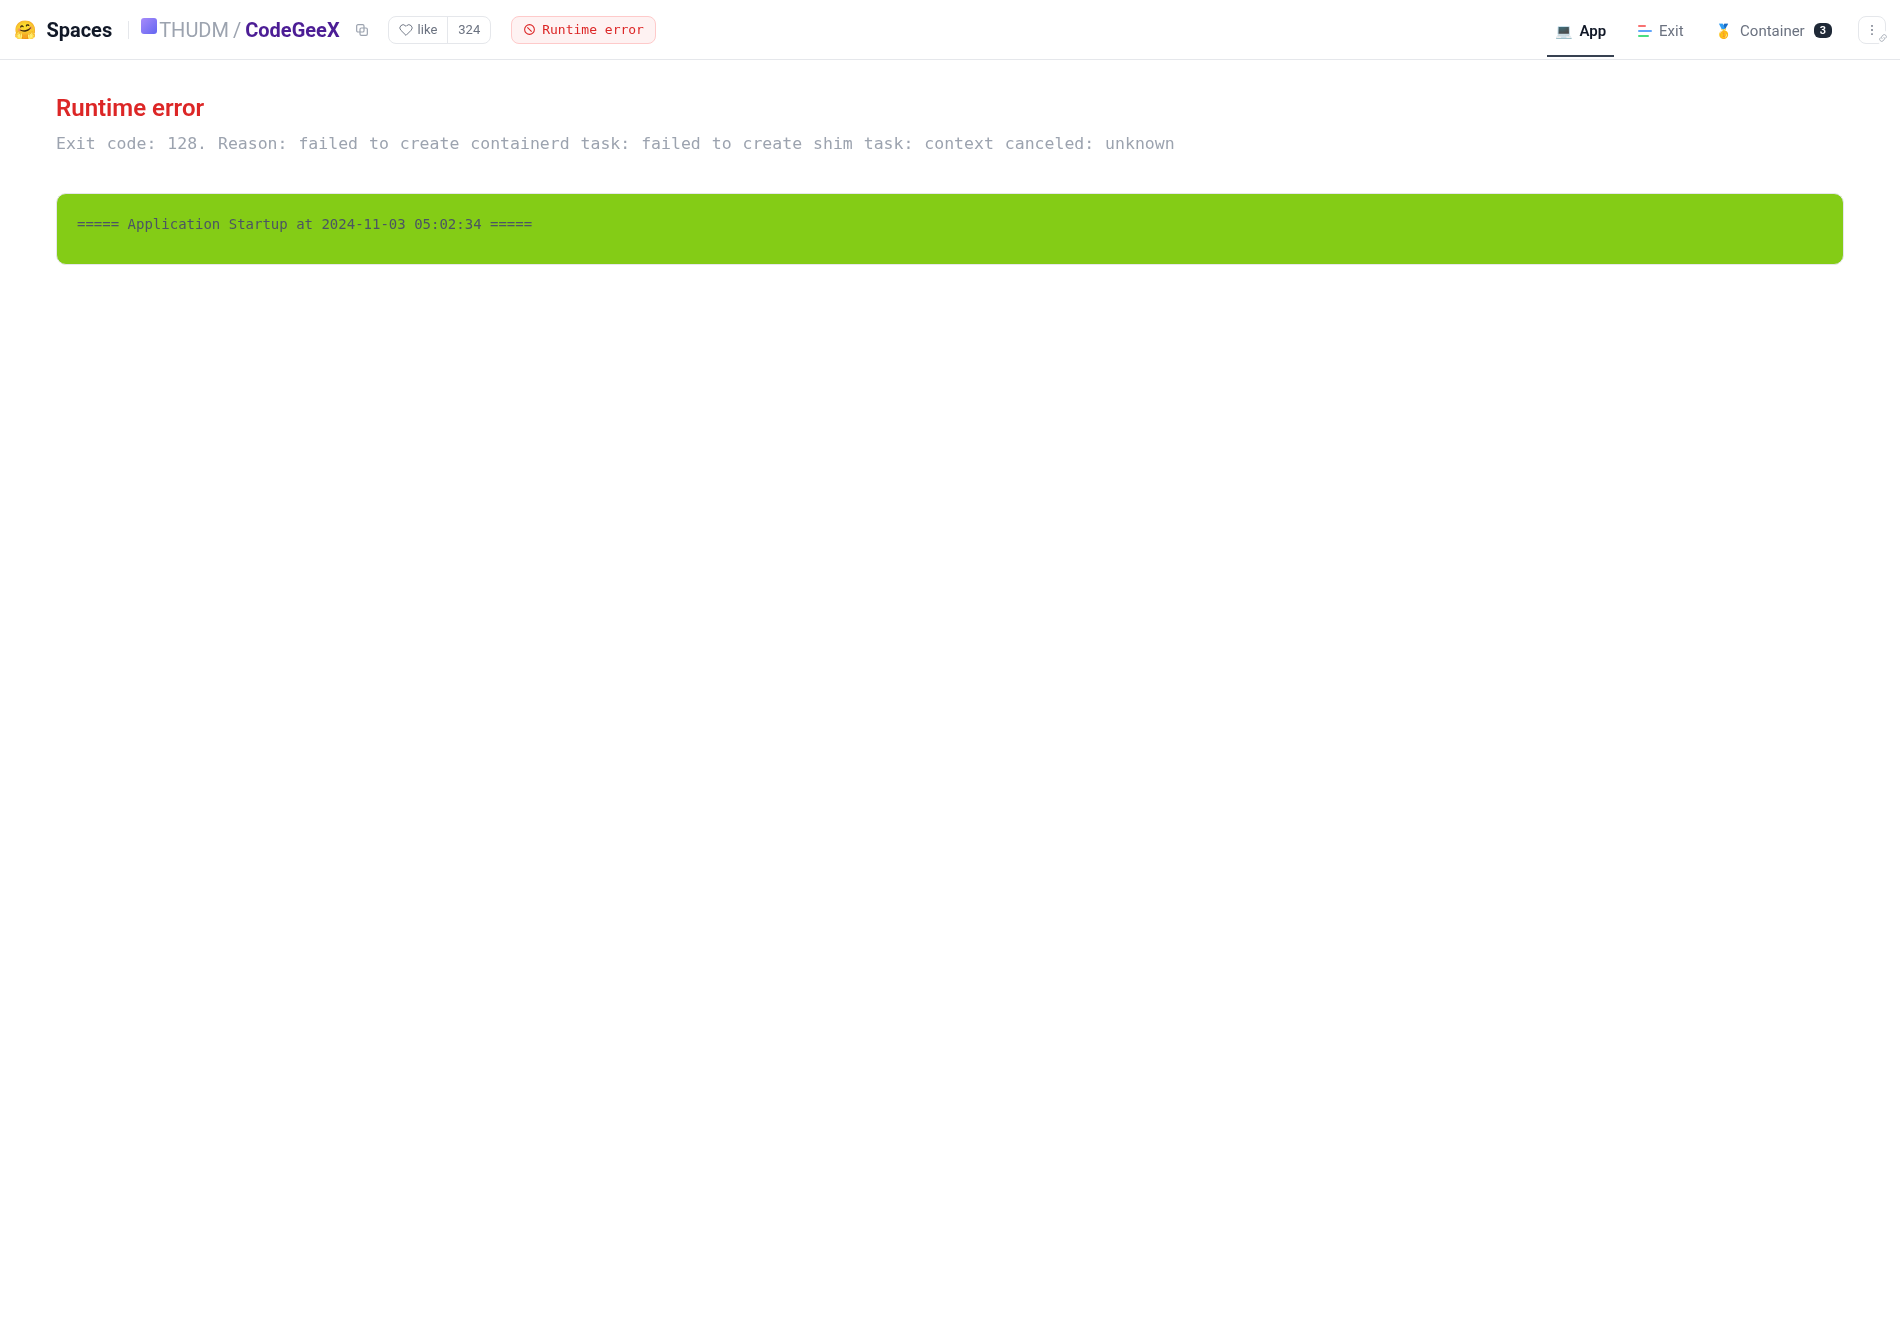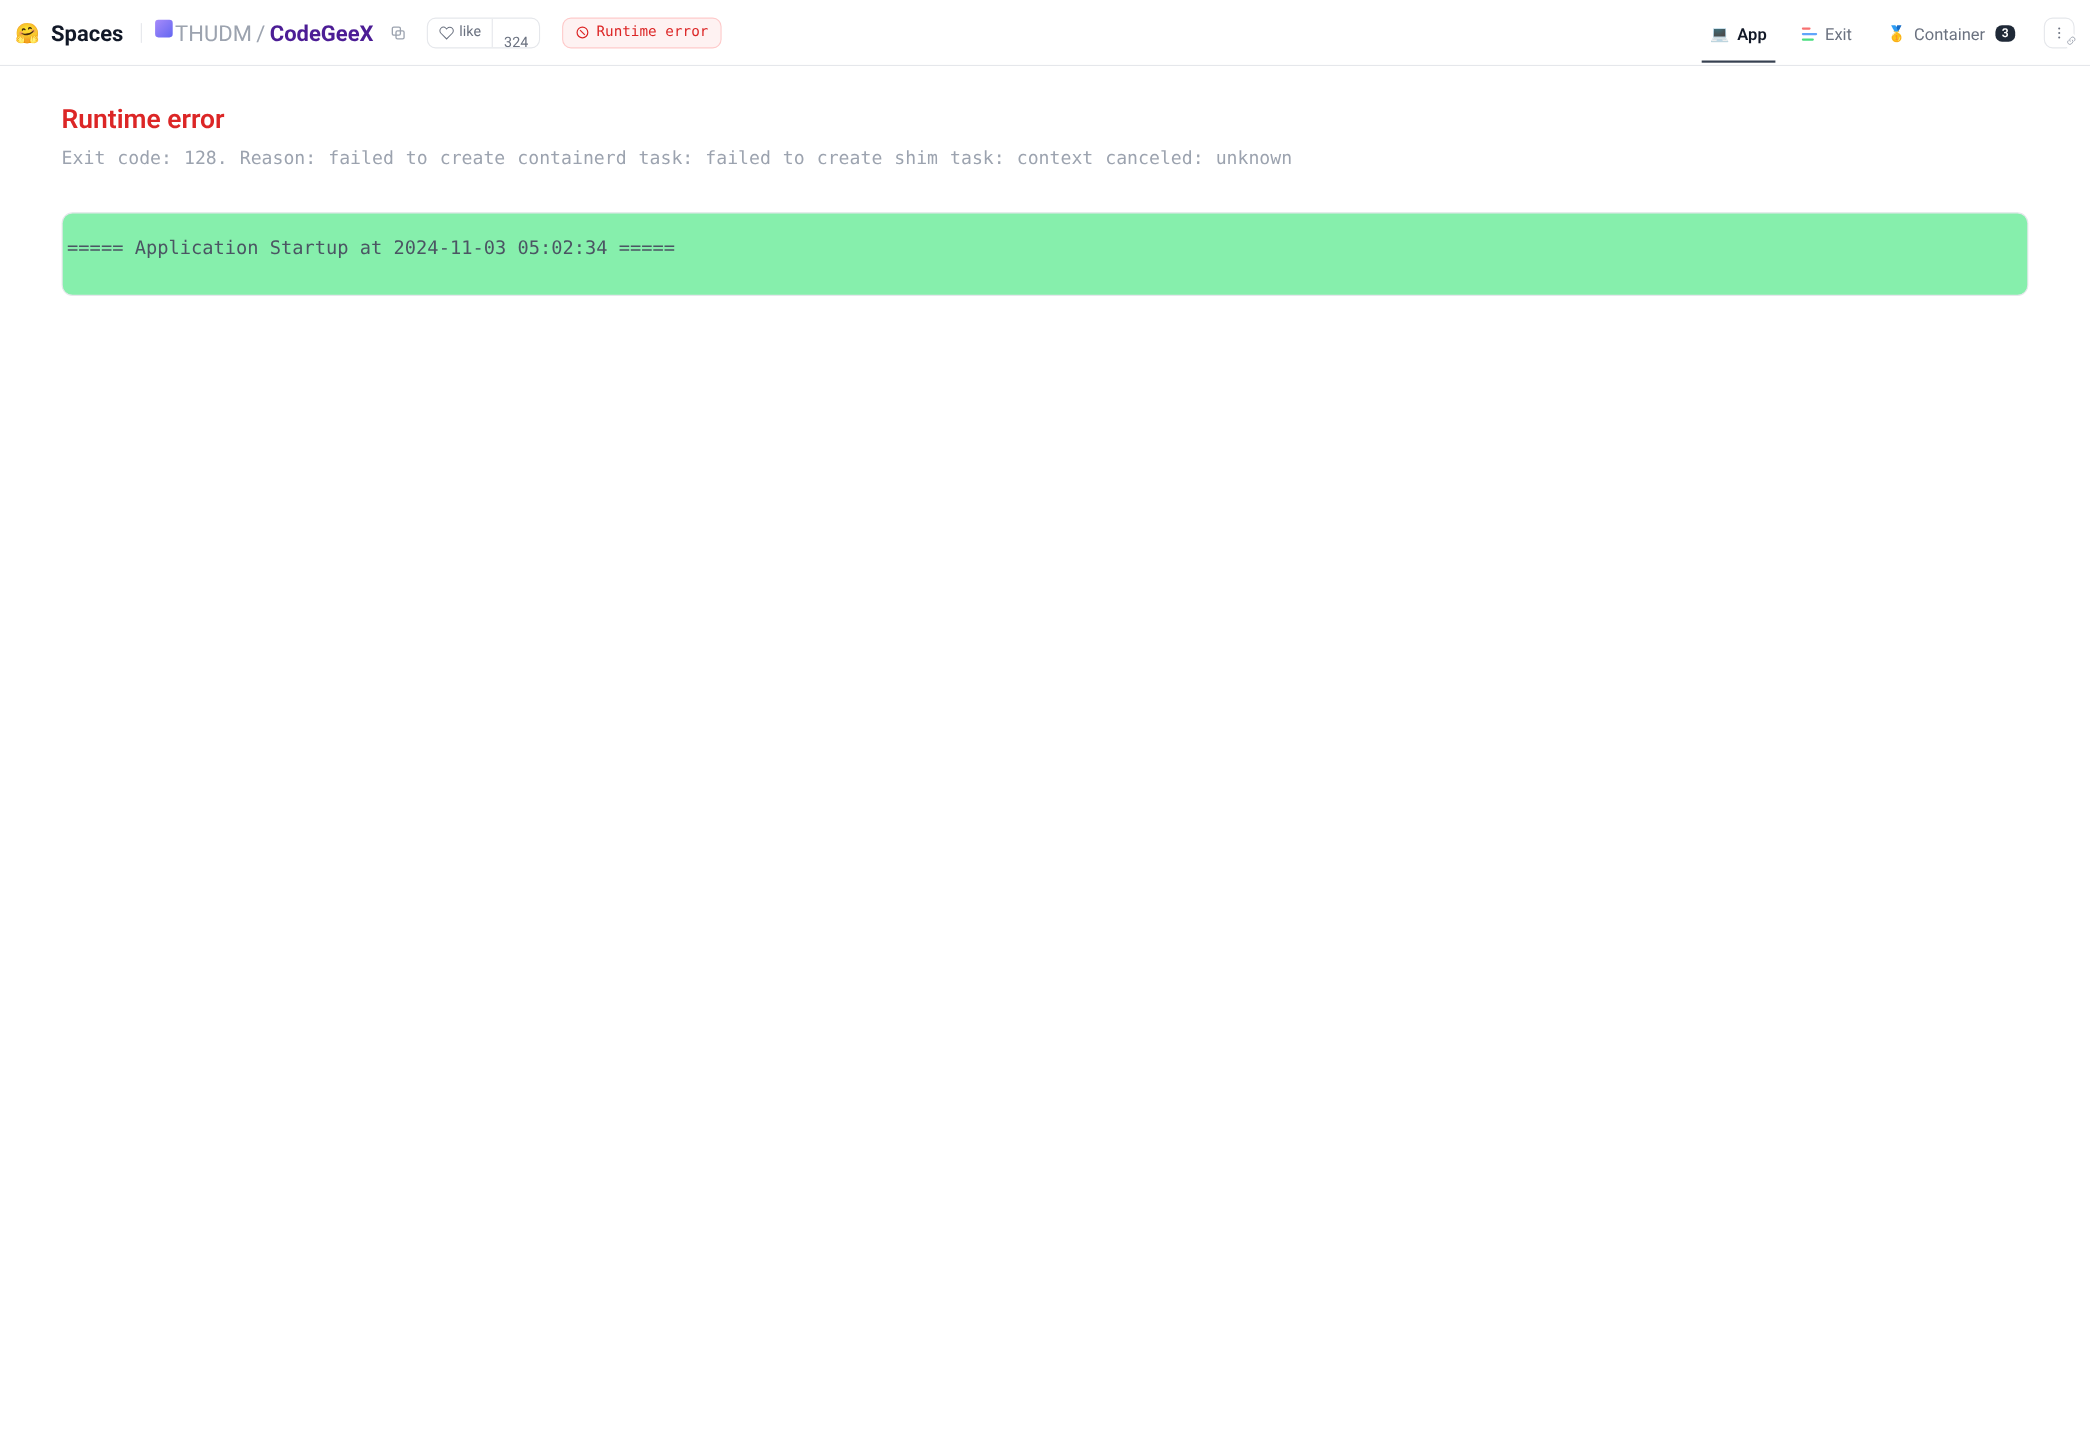--- a/index.html
+++ b/index.html
@@ -74,20 +74,21 @@
       display: flex;
       align-items: center;
       cursor: pointer;
     }
     .copy-icon-wrap svg {
       width: 16px;
       height: 16px;
     }
     .like-pill {
       display: flex;
+      align-items: center;
       border: 1px solid #e5e7eb;
       border-radius: 8px;
       overflow: hidden;
       margin-left: 10px;
       height: 28px;
     }
     .like-left {
       display: flex;
       align-items: center;
       gap: 5px;
@@ -239,25 +240,25 @@
       word-spacing: 1px;
     }
     .logs-title {
       font-weight: 700;
       font-size: 15px;
       color: #111827;
       margin-bottom: 16px;
     }
     .logs-box {
       border: 1px solid #e5e7eb;
-      background: #86efac;
+      background: #84cc16;
       border-radius: 10px;
-      padding: 22px 20px 32px 4px;
+      padding: 22px 20px 32px 20px;
       font-family: ui-monospace, SFMono-Regular, Menlo, Consolas, monospace;
-      font-size: 17px;
+      font-size: 14px;
       color: #4b5563;
       white-space: pre;
       overflow-x: auto;
     }
   </style>
 </head>
 <body>
 
 <div class="header">
   <div class="header-left">

